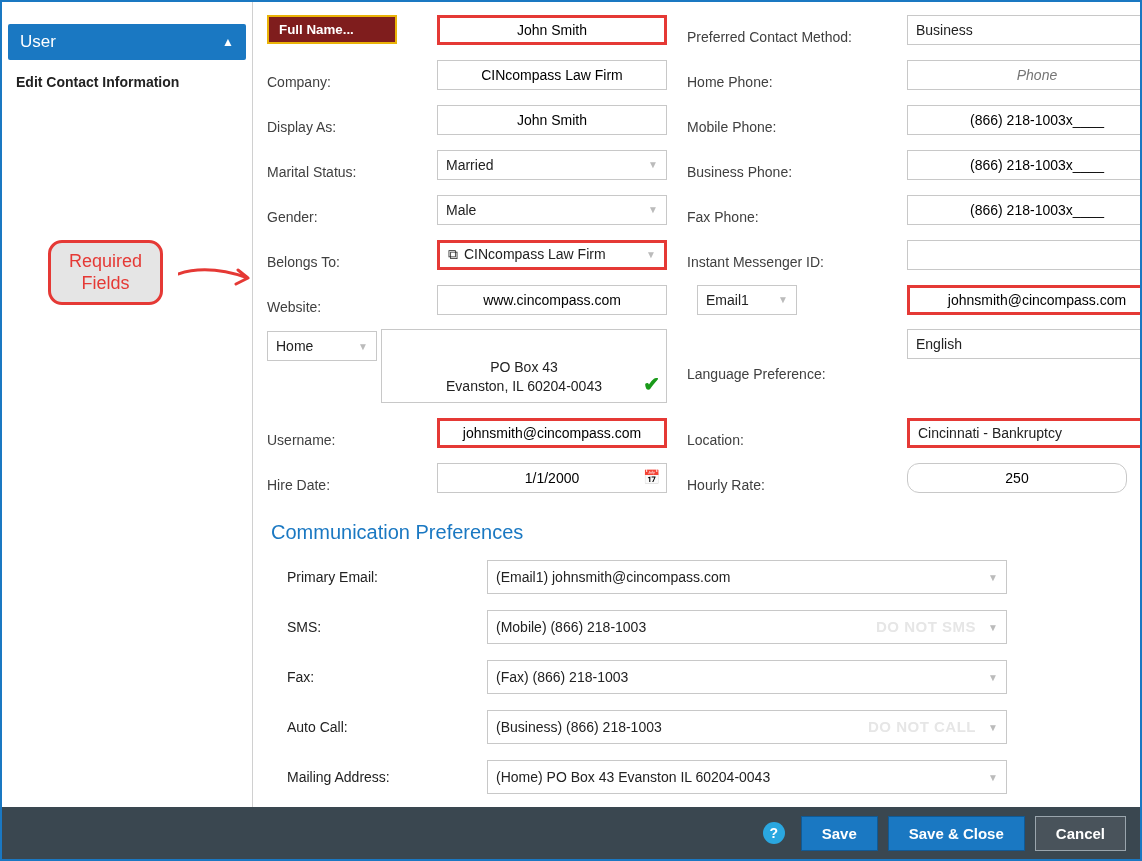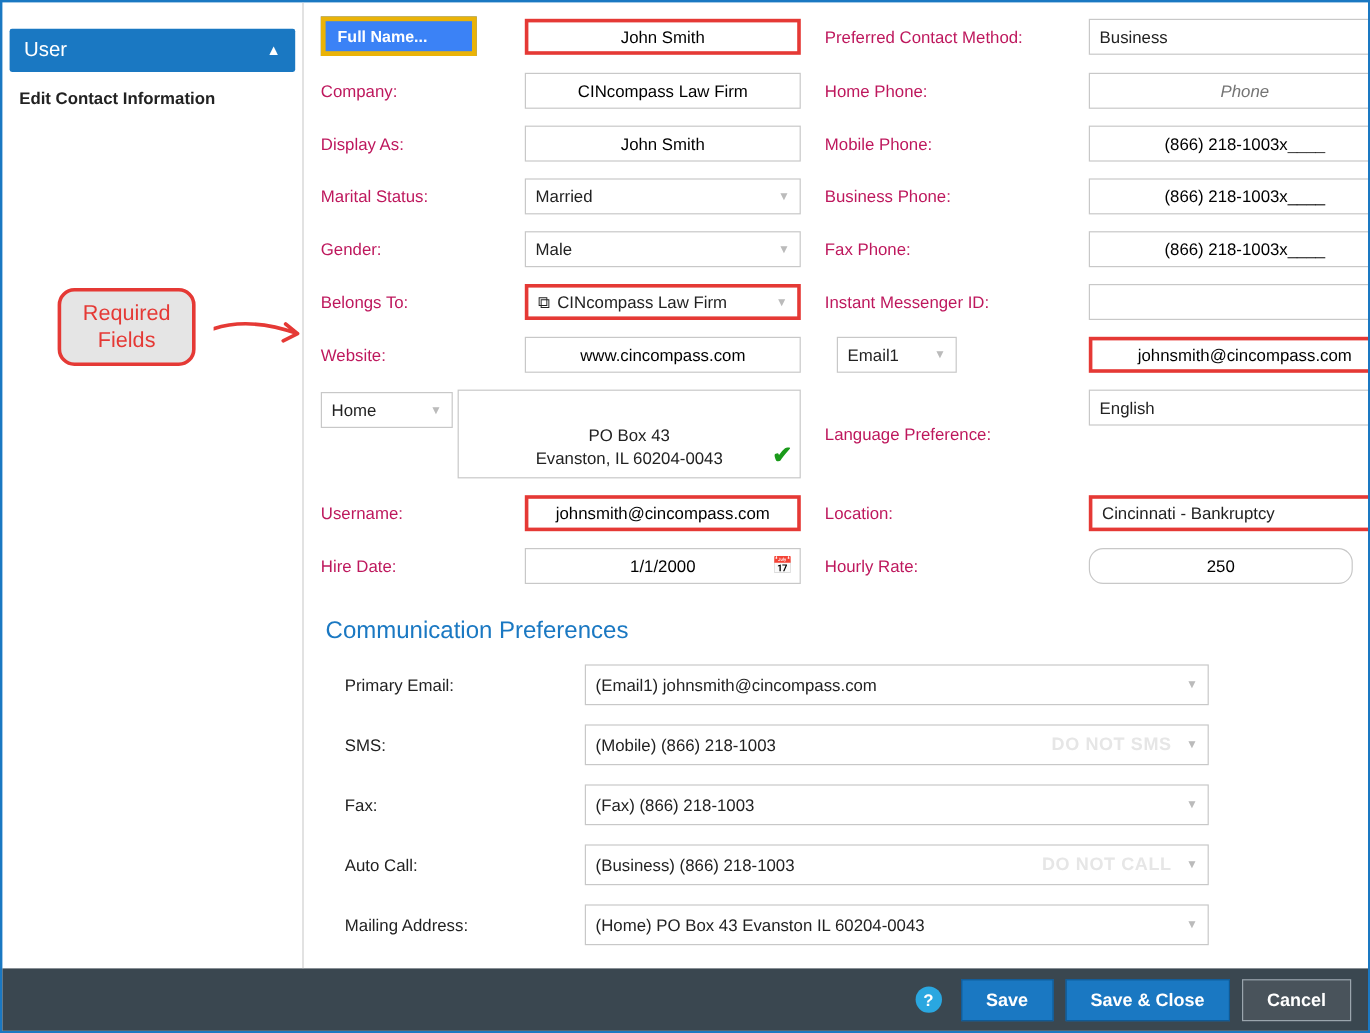--- a/index.html
+++ b/index.html
@@ -7,22 +7,22 @@
   .body{flex:1;display:flex;overflow:hidden;}
   .sidebar{width:250px;border-right:1px solid #d0d0d0;display:flex;flex-direction:column;position:relative;padding-top:22px;}
   .side-header{background:#1a78c2;color:#fff;font-size:17px;padding:8px 12px;display:flex;align-items:center;justify-content:space-between;margin:0 6px 4px 6px;border-radius:2px;}
   .side-header .chev{font-size:12px;}
   .side-item{padding:10px 14px;font-weight:bold;color:#222;cursor:pointer;}
   .callout{position:absolute;top:238px;left:46px;}
   .callout .bubble{border:3px solid #e53935;border-radius:14px;color:#e53935;font-size:18px;padding:8px 18px;text-align:center;line-height:1.2;background:#e5e5e5;}
   .callout svg{position:absolute;top:24px;left:130px;}
   .main{flex:1;padding:12px 14px 10px 14px;overflow:auto;position:relative;}
   .grid{display:grid;grid-template-columns:150px 230px 200px 260px;column-gap:20px;row-gap:14px;align-items:center;}
-  .lbl{font-size:14px;color:#be185d;}
-  .btn-field{background:#3b82f6;color:#fff;border:4px solid #eab308;padding:5px 10px;font-weight:bold;text-align:left;width:130px;cursor:pointer;}
+  .lbl{font-size:14px;color:#404040;margin-top:15px;}
+  .btn-field{background:#7f1d1d;color:#fff;border:2px solid #eab308;padding:5px 10px;font-weight:bold;text-align:left;width:130px;cursor:pointer;}
   input.txt,.sel,.area{border:1px solid #c8c8c8;padding:5px 8px;font-size:14px;font-family:inherit;width:100%;box-sizing:border-box;height:30px;background:#fff;text-align:center;}
   .sel{position:relative;display:flex;align-items:center;justify-content:space-between;cursor:pointer;}
   .sel .caret{color:#bbb;font-size:10px;margin-left:6px;}
   .req{border:3px solid #e53935 !important;}
   .sel.small{width:110px;}
   .sel.tiny{width:100px;}
   .area{height:74px;padding:8px 10px;position:relative;line-height:1.4;white-space:pre-line;}
   .area .check{position:absolute;right:6px;bottom:4px;color:#1a9a1a;font-size:20px;font-weight:bold;}
   .row-address{grid-column:1 / span 2;display:flex;gap:4px;align-items:flex-start;}
   .sec-title{color:#1a78c2;font-size:20px;margin:28px 0 16px 4px;}

